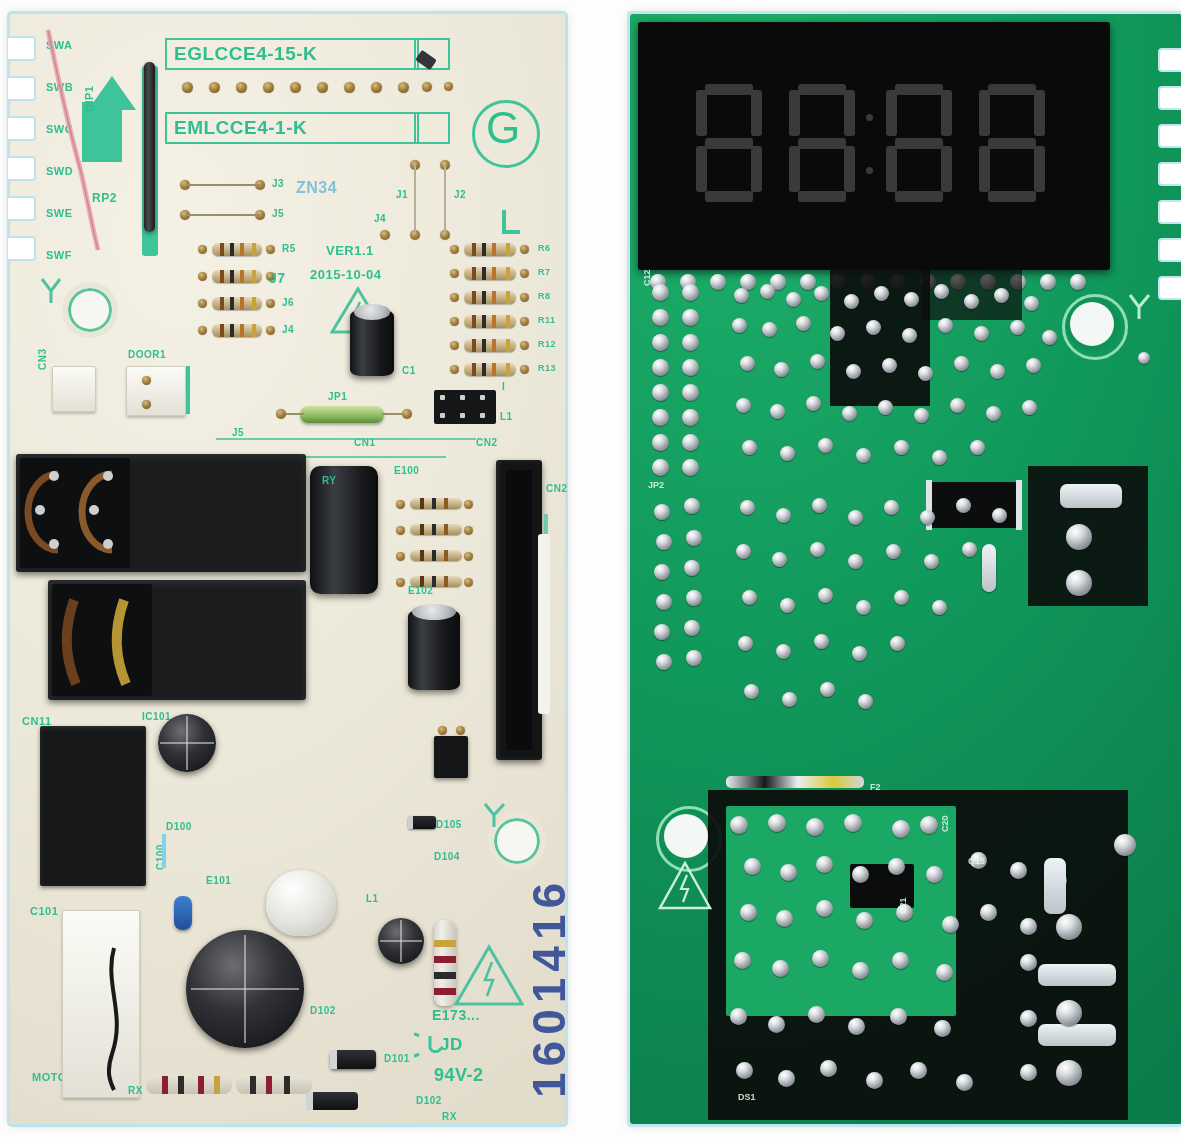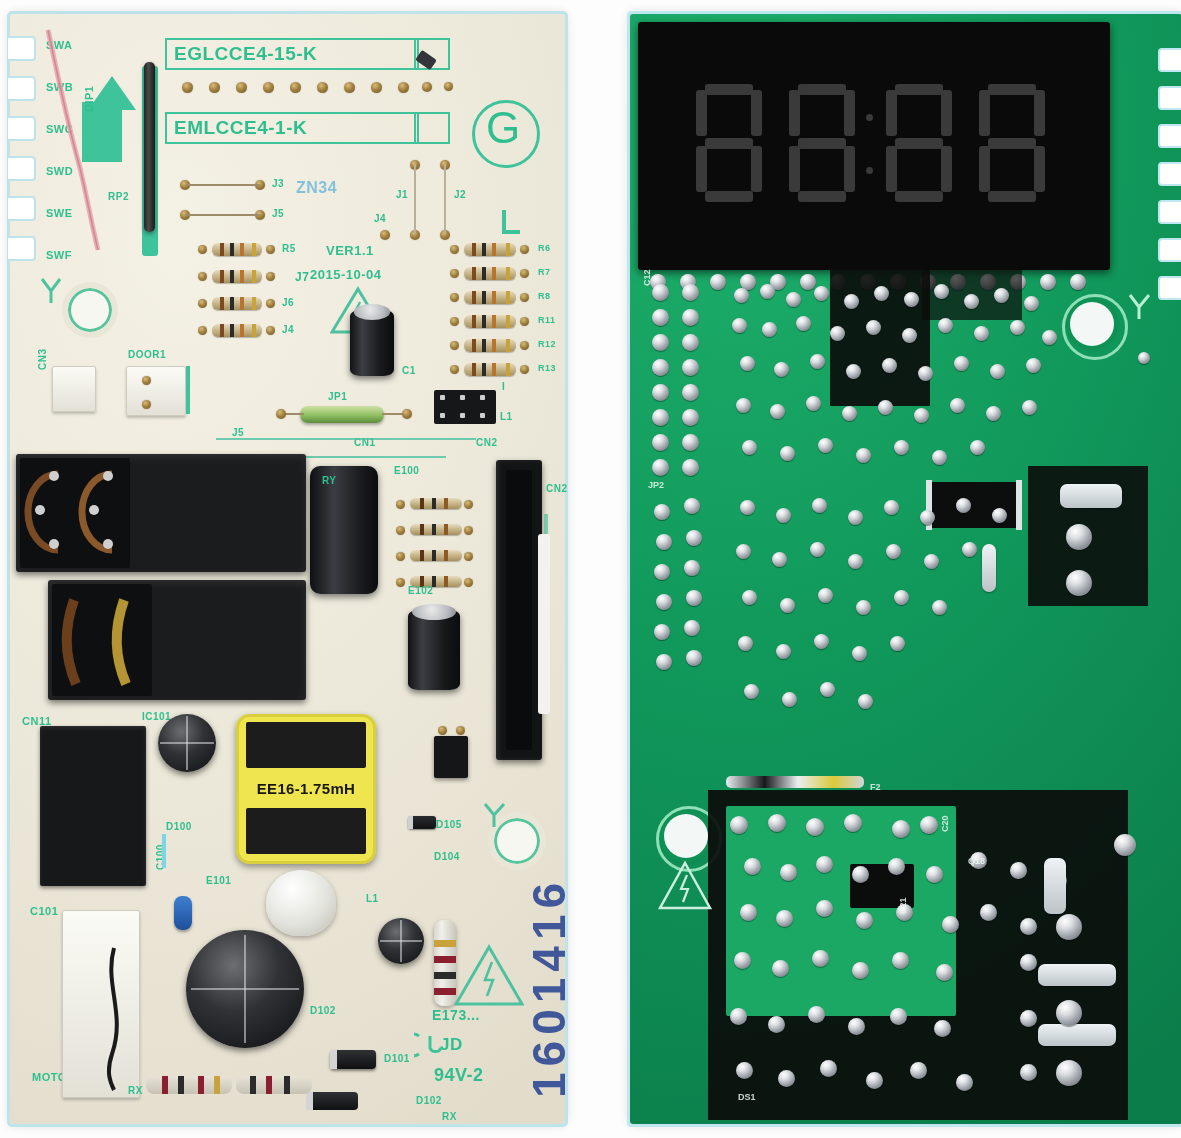--- a/index.html
+++ b/index.html
@@ -145,21 +145,21 @@
     <svg class="abs" style="left:30px;top:12px;width:70px;height:230px">
       <path d="M8 4 C 18 50, 26 92, 40 142 C 48 176, 52 200, 58 224" stroke="#e8a3ad" stroke-width="5" fill="none" opacity=".85"></path>
       <path d="M8 4 C 18 50, 26 92, 40 142 C 48 176, 52 200, 58 224" stroke="#c06a78" stroke-width="1.6" fill="none" opacity=".55"></path>
     </svg>
 
     <div class="abs" style="left:72px;top:88px;width:40px;height:60px;background:#3ec39a;"></div>
     <svg class="abs" style="left:78px;top:62px;width:48px;height:36px">
       <polygon points="24,0 48,34 0,34" fill="#3ec39a"></polygon>
     </svg>
     <div class="abs slk" style="left:74px;top:98px;font-size:11px;transform:rotate(-90deg);transform-origin:left top">DIP1</div>
-    <div class="abs slk" style="left:98px;top:178px;font-size:10px">RP2</div>
+    <div class="abs slk" style="left:82px;top:178px;font-size:12px">RP2</div>
 
     <div class="abs" style="left:132px;top:52px;width:16px;height:190px;background:#3ec39a;border-radius:3px"></div>
     <div class="abs" style="left:134px;top:48px;width:11px;height:170px;border-radius:5px;
         background:linear-gradient(90deg,#232323,#4a4a4a 40%,#1a1a1a);box-shadow:0 2px 4px rgba(0,0,0,.4)"></div>
 
     <div class="abs slkbox" style="left:155px;top:24px;width:250px;height:28px"></div>
     <div class="abs slk" style="left:164px;top:30px;font-size:19px">EGLCCE4-15-K</div>
     <div class="abs slkbox" style="left:404px;top:24px;width:32px;height:28px"></div>
 
     <div class="abs slkbox" style="left:155px;top:98px;width:250px;height:28px"></div>
@@ -238,21 +238,21 @@
       <div class="pad" style="left:0;top:84px;width:9px;height:9px"></div>
         <div class="pad" style="left:68px;top:84px;width:9px;height:9px"></div>
       <div class="res" style="left:14px;top:82px;width:50px">
           <i style="left:8px;background:#7b4a20"></i>
           <i style="left:18px;background:#2b2b2b"></i>
           <i style="left:28px;background:#b8742c"></i>
           <i style="left:40px;background:#c8a23a"></i>
         </div>
     </div>
     <div class="abs slk" style="left:272px;top:230px;font-size:10px">R5</div>
-    <div class="abs slk" style="left:285px;top:257px;font-size:12px">J7</div>
+    <div class="abs slk" style="left:259px;top:257px;font-size:14px">J7</div>
     <div class="abs slk" style="left:272px;top:284px;font-size:10px">J6</div>
     <div class="abs slk" style="left:272px;top:311px;font-size:10px">J4</div>
 
     <div class="abs slk" style="left:316px;top:230px;font-size:13px">VER1.1</div>
     <div class="abs slk" style="left:300px;top:254px;font-size:13px">2015-10-04</div>
 
     <svg class="abs" style="left:320px;top:272px;width:56px;height:50px">
       <polygon points="28,3 54,46 2,46" fill="none" stroke="#4ec2a0" stroke-width="3"></polygon>
       <path d="M30 16 l-6 12 h7 l-5 11" stroke="#4ec2a0" stroke-width="2.4" fill="none"></path>
     </svg>
@@ -423,25 +423,20 @@
     <div class="abs" style="left:534px;top:500px;width:4px;height:120px;background:#4ec2a0;opacity:.7"></div>
     <div class="abs wire" style="left:528px;top:520px;width:12px;height:180px;background:#f3f2ee;border-radius:3px"></div>
 
     <div class="ecap-s" style="left:398px;top:596px;width:52px;height:80px">
         <div class="cap-top"></div>
       </div>
     <div class="abs slk" style="left:132px;top:698px;font-size:10px">IC101</div>
 
     <div class="ecap" style="left:148px;top:700px;width:58px;height:58px"></div>
 
-    <div id="transformer" style="left:226px;top:700px;width:140px;height:150px">
-      <div class="core" style="left:10px;top:8px;width:120px;height:46px"></div>
-      <div class="core" style="left:10px;top:94px;width:120px;height:46px"></div>
-      <div class="tlabel" style="top:66px">EE16-1.75mH</div>
-    </div>
 
     <div class="abs" style="left:424px;top:722px;width:34px;height:42px;background:#151618;border-radius:2px;
         box-shadow:0 2px 4px rgba(0,0,0,.45)"></div>
     <div class="pad" style="left:428px;top:712px;width:9px;height:9px"></div>
     <div class="pad" style="left:446px;top:712px;width:9px;height:9px"></div>
     <div class="abs slk" style="left:426px;top:806px;font-size:10px">D105</div>
 
     <div class="abs" style="left:398px;top:802px;width:28px;height:13px;border-radius:3px;
         background:linear-gradient(180deg,#2a2b2e,#111214);box-shadow:0 1px 2px rgba(0,0,0,.5)"></div>
     <div class="abs" style="left:398px;top:802px;width:5px;height:13px;background:#cfcfcf"></div>

